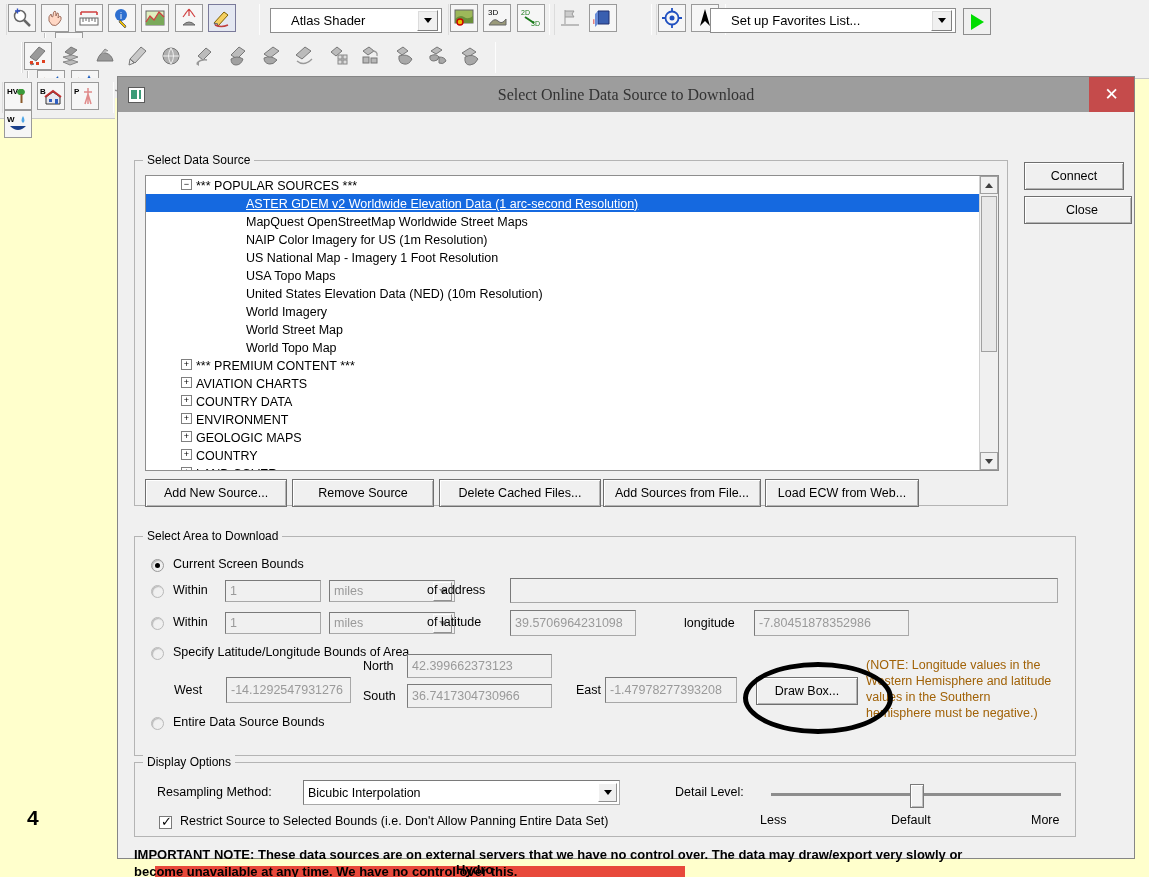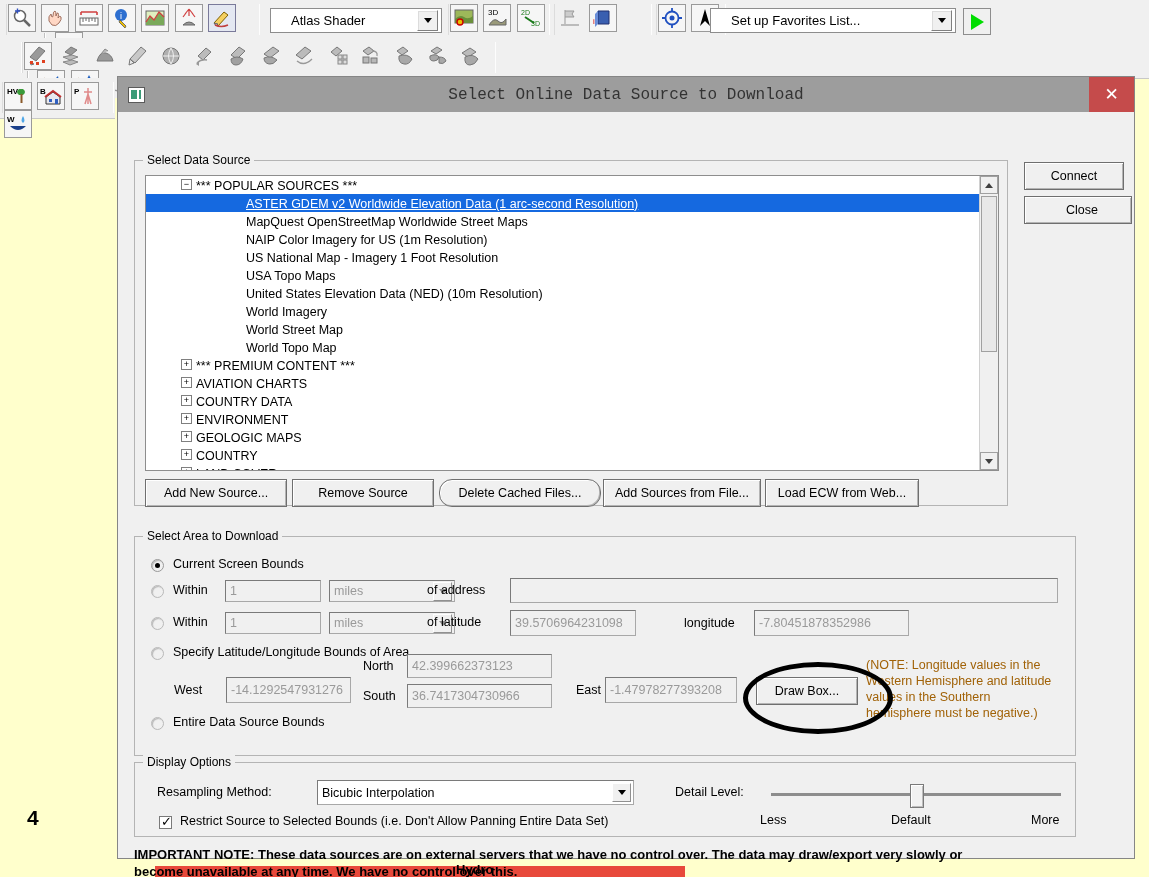--- a/index.html
+++ b/index.html
@@ -76,21 +76,21 @@
     background:#fff; border:1px solid #5a5a5a; position:relative;
   }
   .titlebar .ticon:before {
     content:""; position:absolute; left:2px; top:2px; width:6px; height:9px; background:#3a9b77;
   }
   .titlebar .ticon:after {
     content:""; position:absolute; left:10px; top:2px; width:2px; height:9px; background:#3a9b77;
   }
   .titlebar .ttext {
     position:absolute; left:0; right:0; text-align:center;
-    font-size:16px; color:#333; font-family:Liberation Mono, monospace;
+    font-size:16px; color:#333; font-family:Liberation Serif, serif;
   }
   .closebtn {
     position:absolute; right:0; top:0; width:45px; height:35px;
     background:#c54b4b; color:#fff; font-size:17px;
     display:flex; align-items:center; justify-content:center; cursor:pointer;
   }
   .dlgbody { position:relative; width:100%; height:746px; background:#f0f0f0; }
 
   
   .group { position:absolute; border:1px solid #b4b4b4; }
@@ -572,21 +572,21 @@
             <div class="sb-thumb" style="top:20px; height:156px;"></div>
             <div class="sb-arrow down">
                 <span class="tri-dn"></span>
               </div>
           </div>
         </div>
 
         <div id="source-buttons">
             <div class="btn abs" style="left: 10px; top: 318px; width: 140px; height: 26px;">Add New Source...</div>
             <div class="btn abs" style="left: 157px; top: 318px; width: 140px; height: 26px;">Remove Source</div>
-            <div class="btn abs" style="left: 304px; top: 318px; width: 160px; height: 26px; border-radius: 13px;">Delete Cached Files...</div>
+            <div class="btn abs" style="left: 304px; top: 318px; width: 160px; height: 26px;">Delete Cached Files...</div>
             <div class="btn abs" style="left: 468px; top: 318px; width: 156px; height: 26px;">Add Sources from File...</div>
             <div class="btn abs" style="left: 630px; top: 318px; width: 152px; height: 26px;">Load ECW from Web...</div>
           </div>
       </div>
 
       <div class="group" style="left:16px; top:424px; width:940px; height:218px;">
         <span class="legend">Select Area to Download</span>
 
         <div class="radio on" style="left:16px; top:22px;"></div>
         <div class="lab" style="left:38px; top:20px;">Current Screen Bounds</div>
@@ -644,21 +644,21 @@
         <div class="radio dim" style="left:16px; top:180px;"></div>
         <div class="lab" style="left:38px; top:178px;">Entire Data Source Bounds</div>
       </div>
 
       <div class="annot-ellipse" style="left:625px; top:550px; width:140px; height:62px;"></div>
 
       <div class="group" style="left:16px; top:650px; width:940px; height:73px;">
         <span class="legend">Display Options</span>
 
         <div class="lab" style="left:22px; top:22px;">Resampling Method:</div>
-        <div class="combo enabled" style="left:168px; top:17px; width:317px; height:25px;margin-left:14px;">
+        <div class="combo enabled" style="left:168px; top:17px; width:317px; height:25px;">
           <span class="cv">Bicubic Interpolation</span>
           <span class="cbtn">
               <span class="caret"></span>
             </span>
         </div>
 
         <div class="checkbox on" style="left:24px; top:53px;"></div>
         <div class="lab" style="left:45px; top:51px;">Restrict Source to Selected Bounds (i.e. Don't Allow Panning Entire Data Set)</div>
 
         <div class="lab" style="left:540px; top:22px;">Detail Level:</div>

